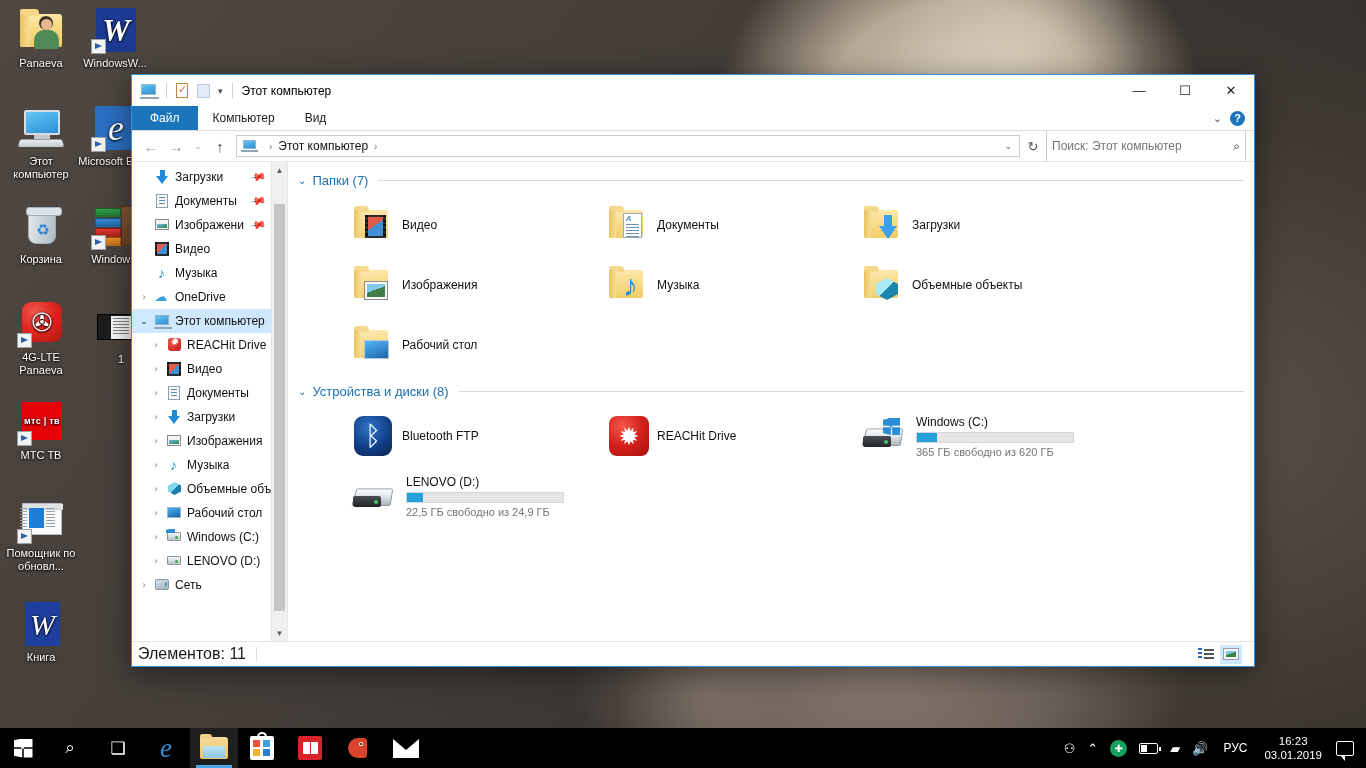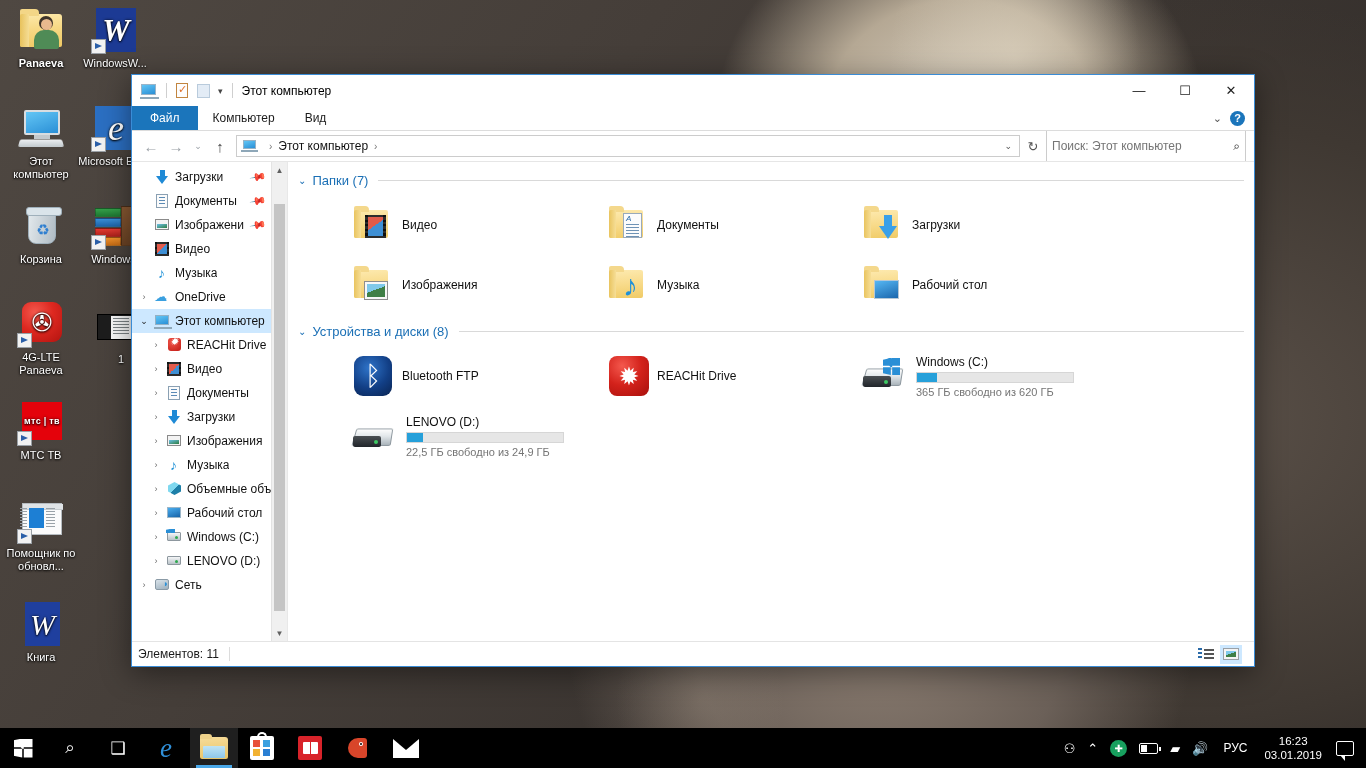--- a/index.html
+++ b/index.html
@@ -470,21 +470,21 @@
   .ic-hdd .flag {
     position:absolute; left:21px; top:-6px; width:17px; height:17px;
     background:#2a8fd6;
     clip-path: polygon(0 10%, 46% 0, 46% 46%, 0 46%, 0 10%, 54% 0, 100% 0, 100% 46%, 54% 46%, 54% 100%, 100% 100%, 100% 54%, 54% 54%, 46% 54%, 46% 100%, 0 90%, 0 54%, 46% 54%); }
 
   
   .statusbar {
     height: 25px; flex: 0 0 25px;
     border-top: 1px solid #e4e4e4;
     display: flex; align-items: center; padding: 0 6px;
-    font-size: 12px; color: #1b1b1b; background:#fff;
+    font-size: 16px; color: #1b1b1b; background:#fff;
   }
   .status-sep { width:1px; height:14px; background:#dcdcdc; margin: 0 10px; }
   .view-btns { margin-left:auto; display:flex; gap: 3px; padding-right: 6px; }
   .vbtn { width: 22px; height: 19px; display:flex; align-items:center; justify-content:center; }
   .vbtn.sel { background: #cde8ff; }
   .v-details { width:16px; height:12px; position:relative; }
   .v-details::before { content:""; position:absolute; left:0; top:0; width:4px; height:12px;
     background: repeating-linear-gradient(180deg,#2a6aa8 0 2px, transparent 2px 4px); }
   .v-details::after { content:""; position:absolute; left:6px; top:1px; width:10px; height:10px;
     background: repeating-linear-gradient(180deg,#555 0 2px, transparent 2px 4px); }
@@ -555,21 +555,21 @@
     border-left: 5px solid transparent; border-right:0 solid transparent; border-top:6px solid #fff; }
   .tray-battery { width:19px; height:11px; border:1.6px solid #fff; border-radius:2px; position:relative; }
   .tray-battery::after { content:""; position:absolute; right:-4px; top:3px; width:2px; height:4px; background:#fff; }
   .tray-battery .lvl { position:absolute; left:1px; top:1px; bottom:1px; width:6px; background:#fff; }
 </style>
 </head>
 <body>
 
 <div id="wallpaper"></div>
 
-<div class="desk-icon" style="left:4px; top:6px;font-weight:bold;">
+<div class="desk-icon" style="left:4px; top:6px;">
   <div class="glyph">
     <div class="ic-folder"></div>
       <div class="ic-person-body"></div>
       <div class="ic-person-head"></div>
   </div>
   <span class="label">Panaeva</span>
 </div>
 
 <div class="desk-icon" style="left:78px; top:6px;">
   <div class="glyph">
@@ -921,20 +921,27 @@
               <div class="ov-pic"></div>
             </div>
           <span class="tlabel">Изображения</span>
         </div>
         <div class="tile">
           <div class="ticon">
               <div class="bigfolder"></div>
               <div class="ov-mus">♪</div>
             </div>
           <span class="tlabel">Музыка</span>
+        </div>
+        <div class="tile">
+          <div class="ticon">
+              <div class="bigfolder"></div>
+              <div class="ov-3d"></div>
+            </div>
+          <span class="tlabel">Объемные объекты</span>
         </div>
         <div class="tile">
           <div class="ticon">
               <div class="bigfolder"></div>
               <div class="ov-desk"></div>
             </div>
           <span class="tlabel">Рабочий стол</span>
         </div>
       </div>
 

